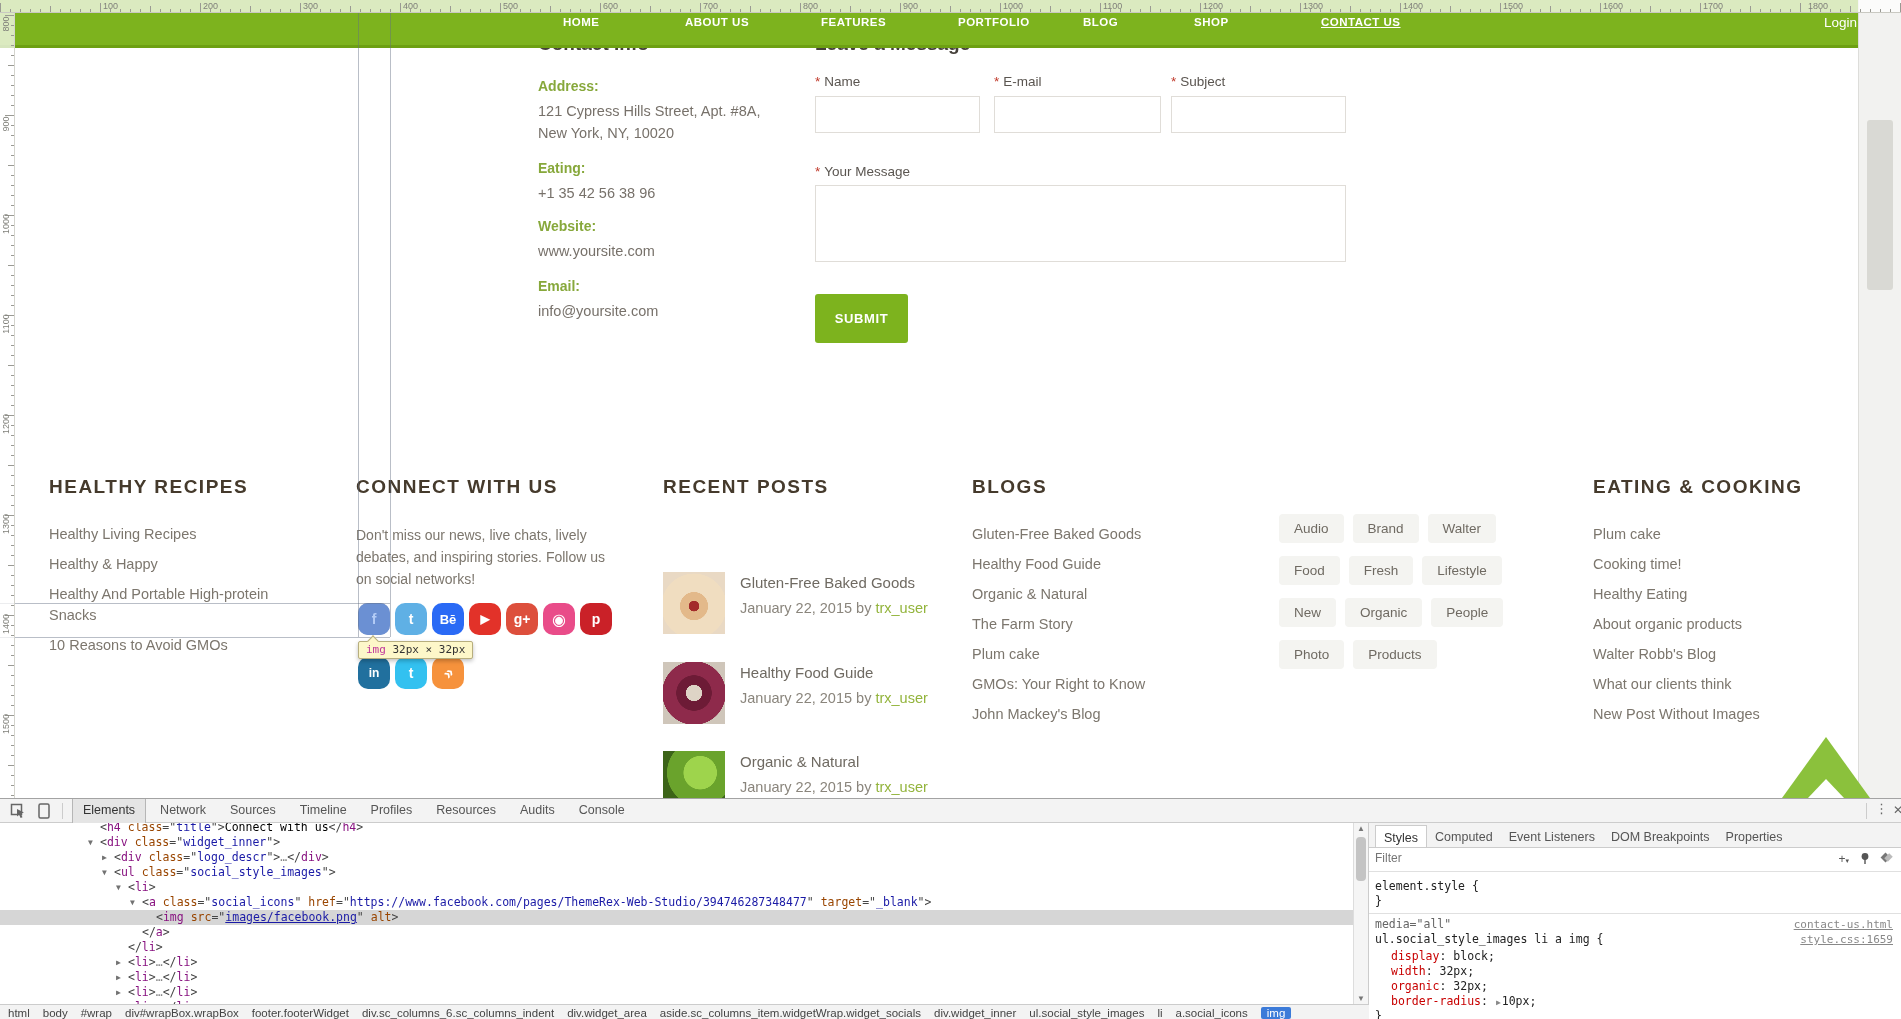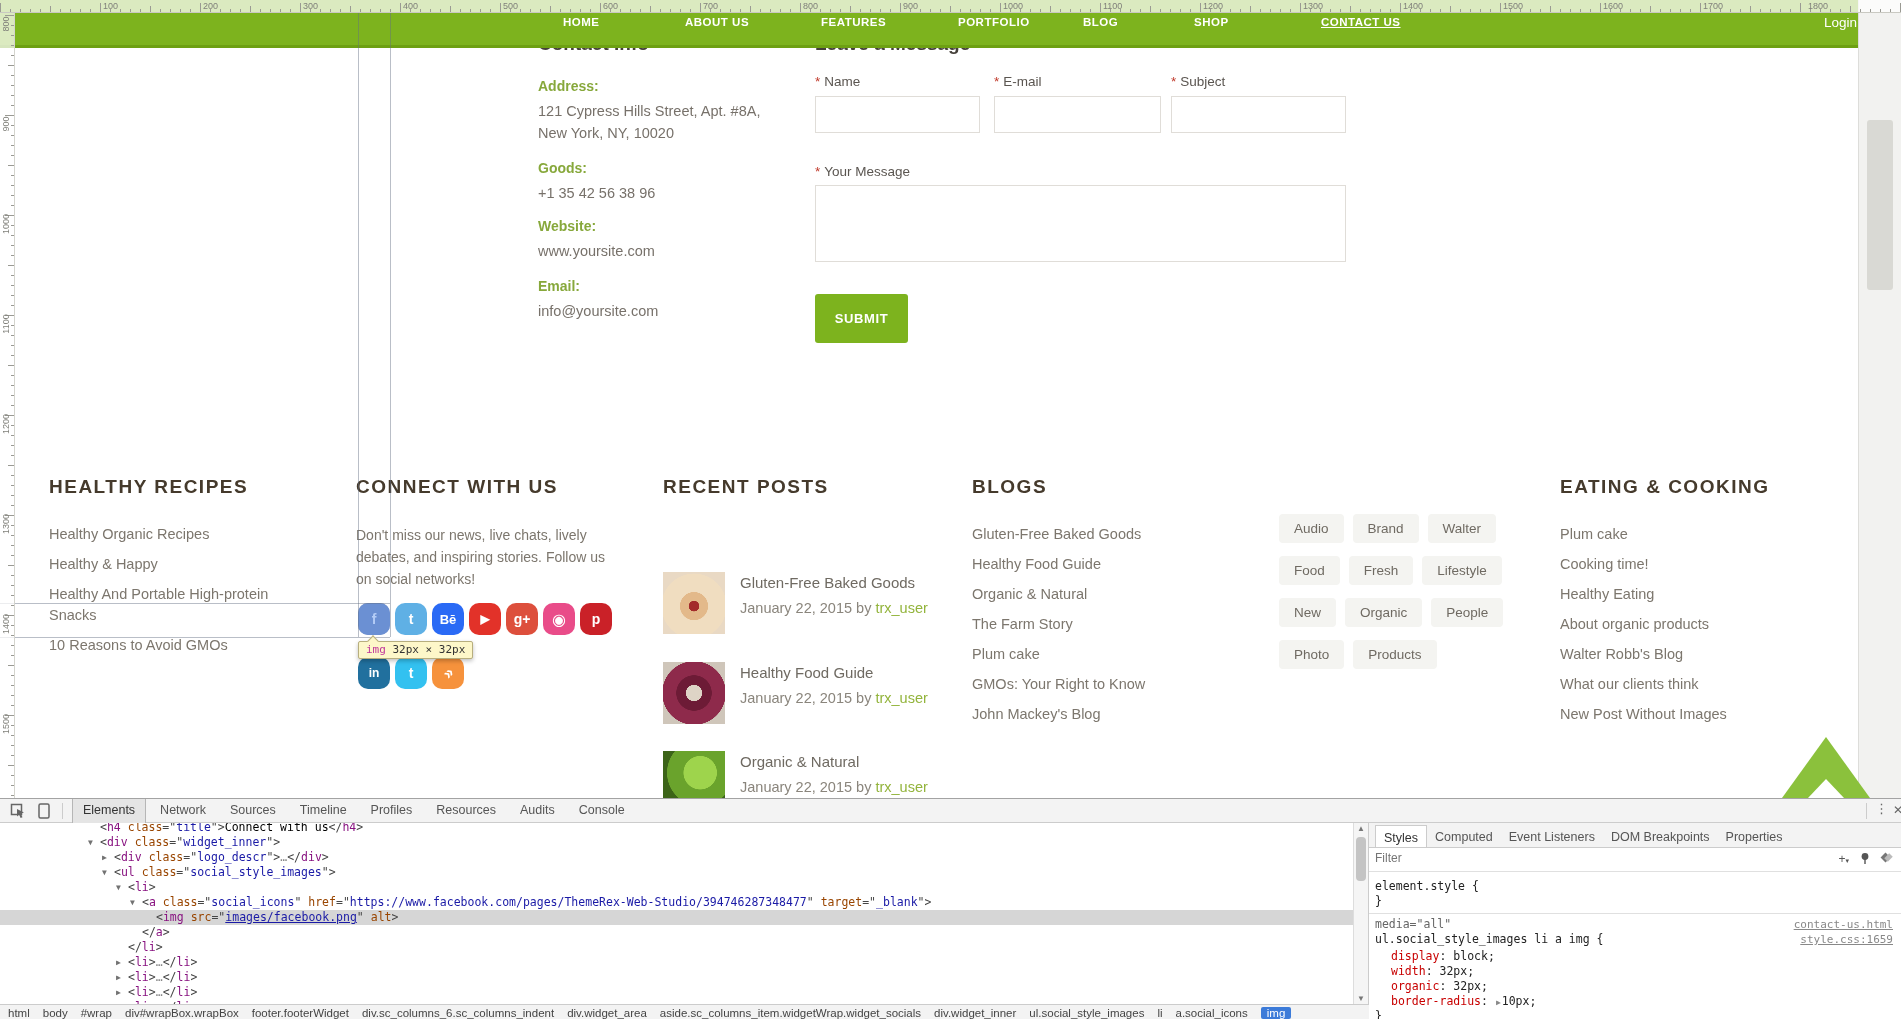--- a/index.html
+++ b/index.html
@@ -173,21 +173,21 @@
       <a id="login-link">Login</a>
     </div>
 
     <div>
       <div class="cfield" style="top:78px">
         <div class="cfield-label">Address:</div>
         <div class="cfield-line">121 Cypress Hills Street, Apt. #8A,</div>
         <div class="cfield-line">New York, NY, 10020</div>
       </div>
       <div class="cfield" style="top:160px">
-        <div class="cfield-label">Goods:</div>
+        <div class="cfield-label">Eating:</div>
         <div class="cfield-line">+1 35 42 56 38 96</div>
       </div>
       <div class="cfield" style="top:218px">
         <div class="cfield-label">Website:</div>
         <div class="cfield-line">www.yoursite.com</div>
       </div>
       <div class="cfield" style="top:278px">
         <div class="cfield-label">Email:</div>
         <div class="cfield-line">info@yoursite.com</div>
       </div>
@@ -202,21 +202,21 @@
       <input class="finput" style="left: 1171px; top: 96px; width: 175px;">
       <div class="flabel" style="left:815px; top:164px"><span class="req">*</span><span>Your Message</span></div>
       <textarea id="msg-area" style=""></textarea>
       <button id="submit-btn">SUBMIT</button>
     </div>
 
     <div class="fcol" style="left:49px">
       <div class="fcol-title">HEALTHY RECIPES</div>
       <div class="list">
 
-      <div class="flink">Healthy Organic Recipes</div>
+      <div class="flink">Healthy Living Recipes</div>
           <div class="flink">Healthy &amp; Happy</div>
           <div class="flink">Healthy And Portable High-protein Snacks</div>
           <div class="flink">10 Reasons to Avoid GMOs</div>
         </div>
     </div>
 
     <div class="fcol" style="left:356px">
       <div class="fcol-title">CONNECT WITH US</div>
       <div id="connect-text">Don't miss our news, live chats, lively debates, and inspiring stories. Follow us on social networks!</div>
     </div>
@@ -303,21 +303,21 @@
         <span class="tagpill">Food</span>
         <span class="tagpill">Fresh</span>
         <span class="tagpill">Lifestyle</span>
         <span class="tagpill">New</span>
         <span class="tagpill">Organic</span>
         <span class="tagpill">People</span>
         <span class="tagpill">Photo</span>
         <span class="tagpill">Products</span>
       </div>
 
-    <div class="fcol" style="left:1560px">
+    <div class="fcol" style="left:1593px">
       <div class="fcol-title">EATING &amp; COOKING</div>
       <div class="list">
 
       <div class="flink">Plum cake</div>
           <div class="flink">Cooking time!</div>
           <div class="flink">Healthy Eating</div>
           <div class="flink">About organic products</div>
           <div class="flink">Walter Robb's Blog</div>
           <div class="flink">What our clients think</div>
           <div class="flink">New Post Without Images</div>

